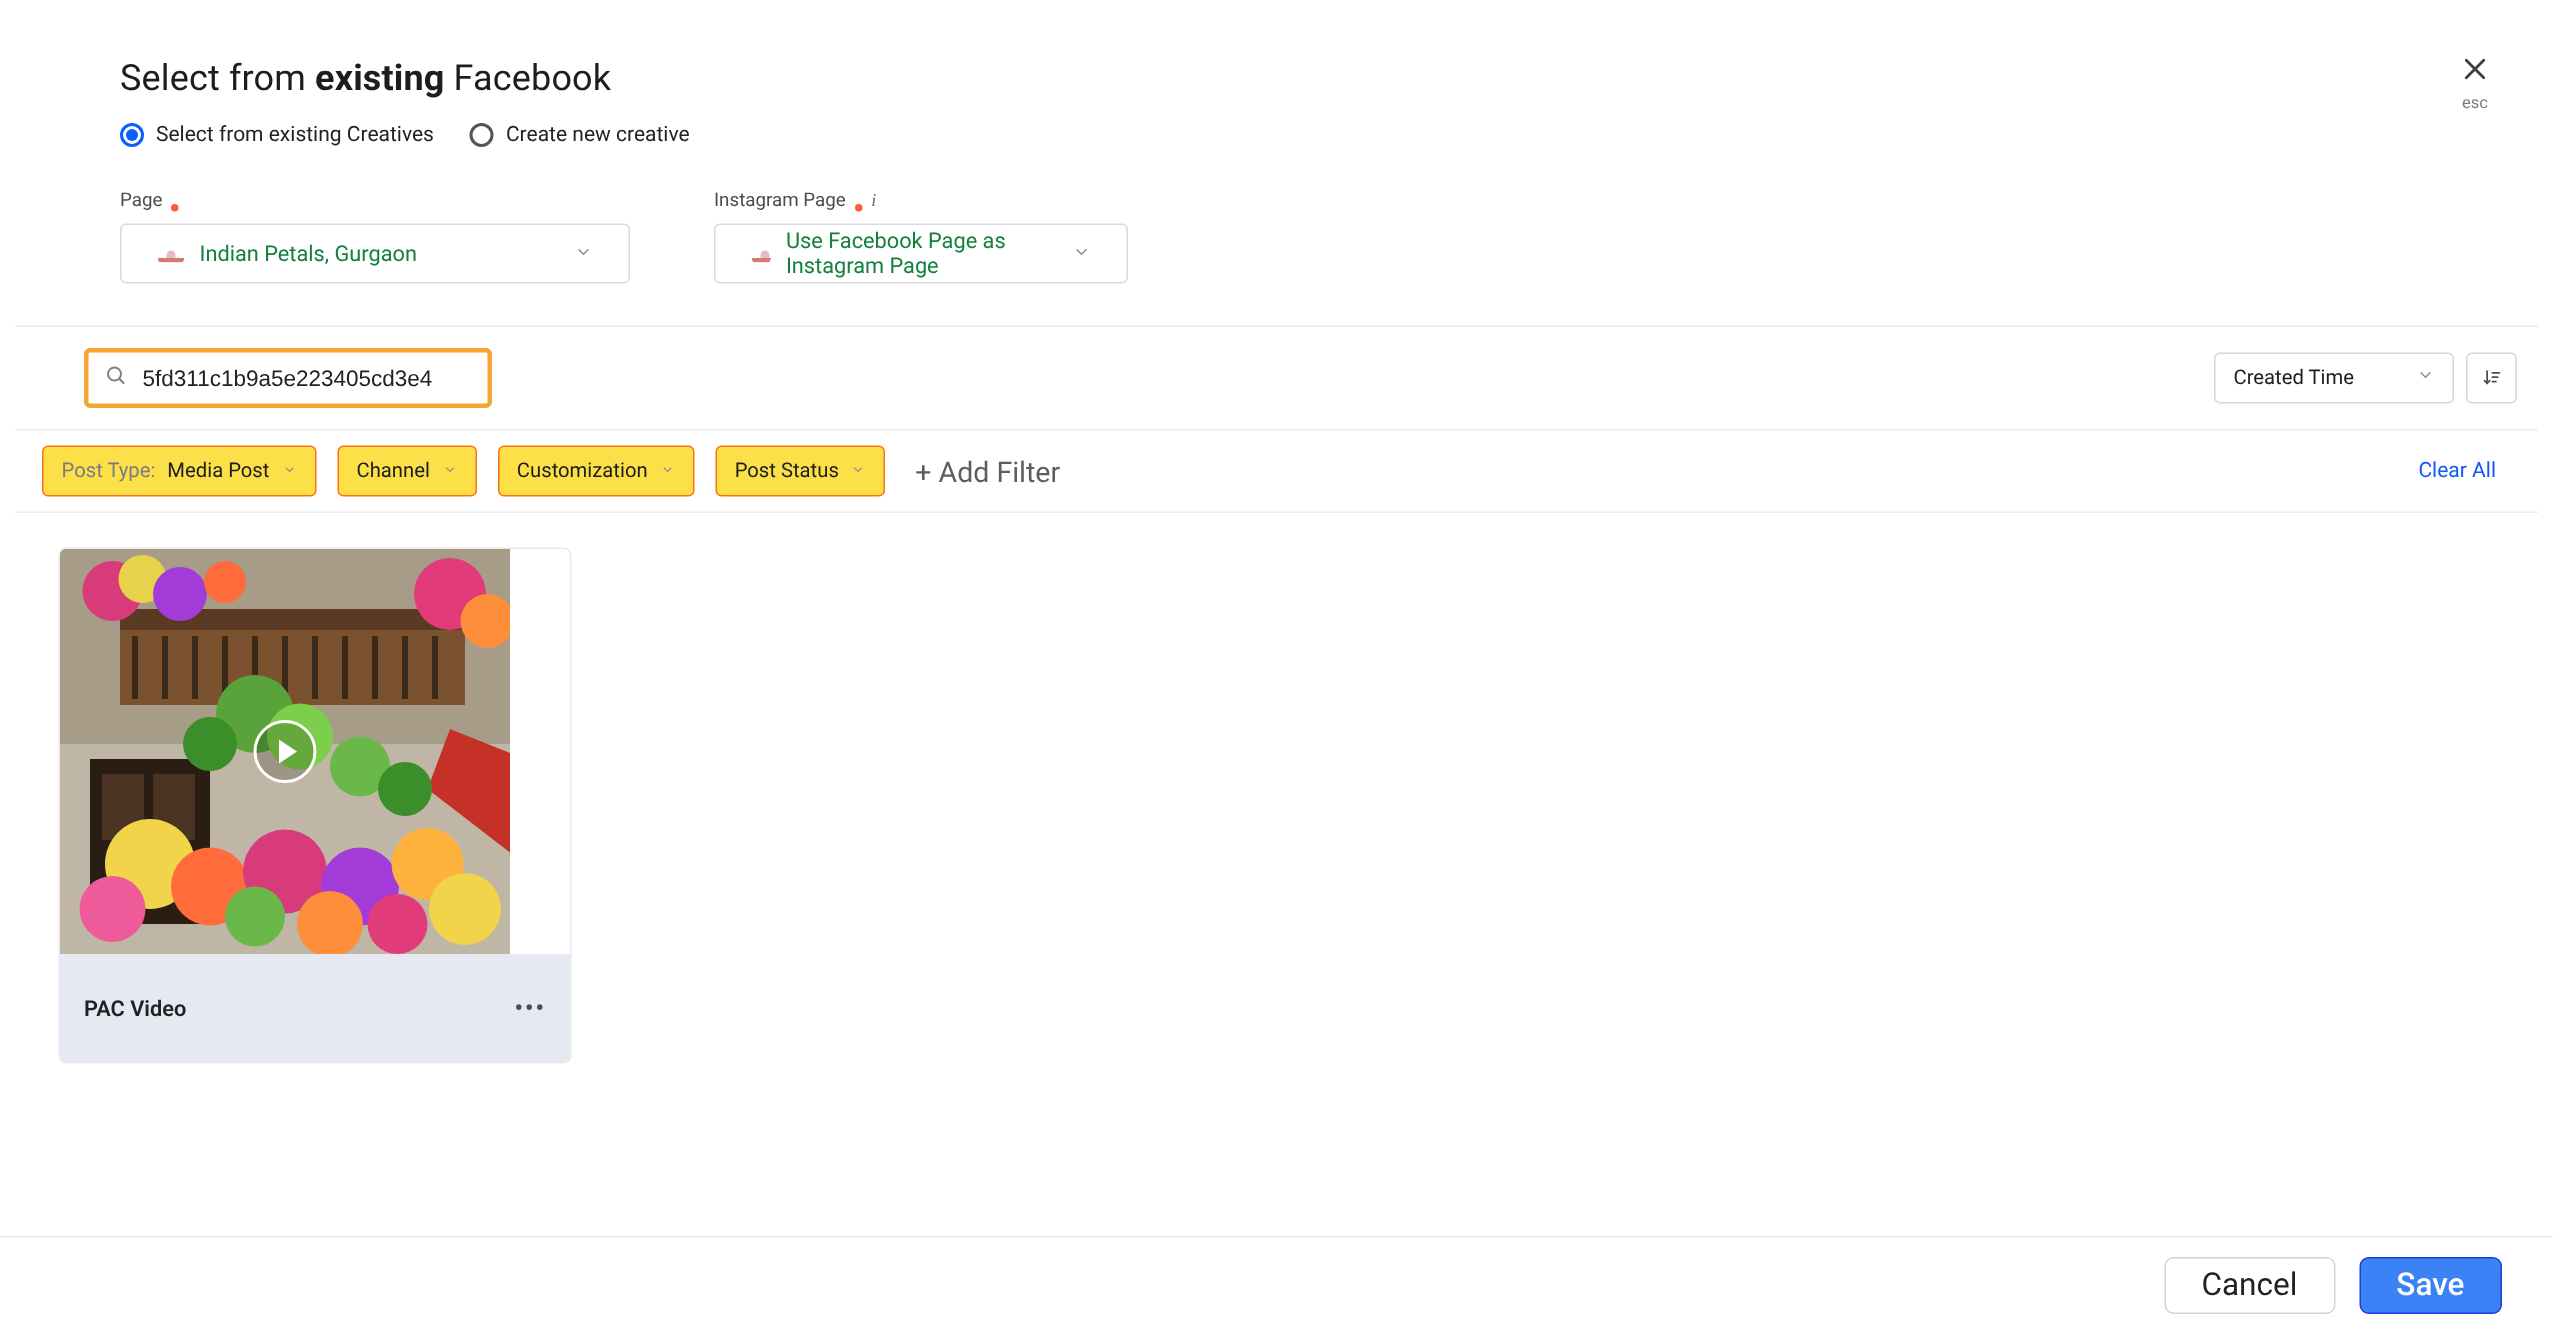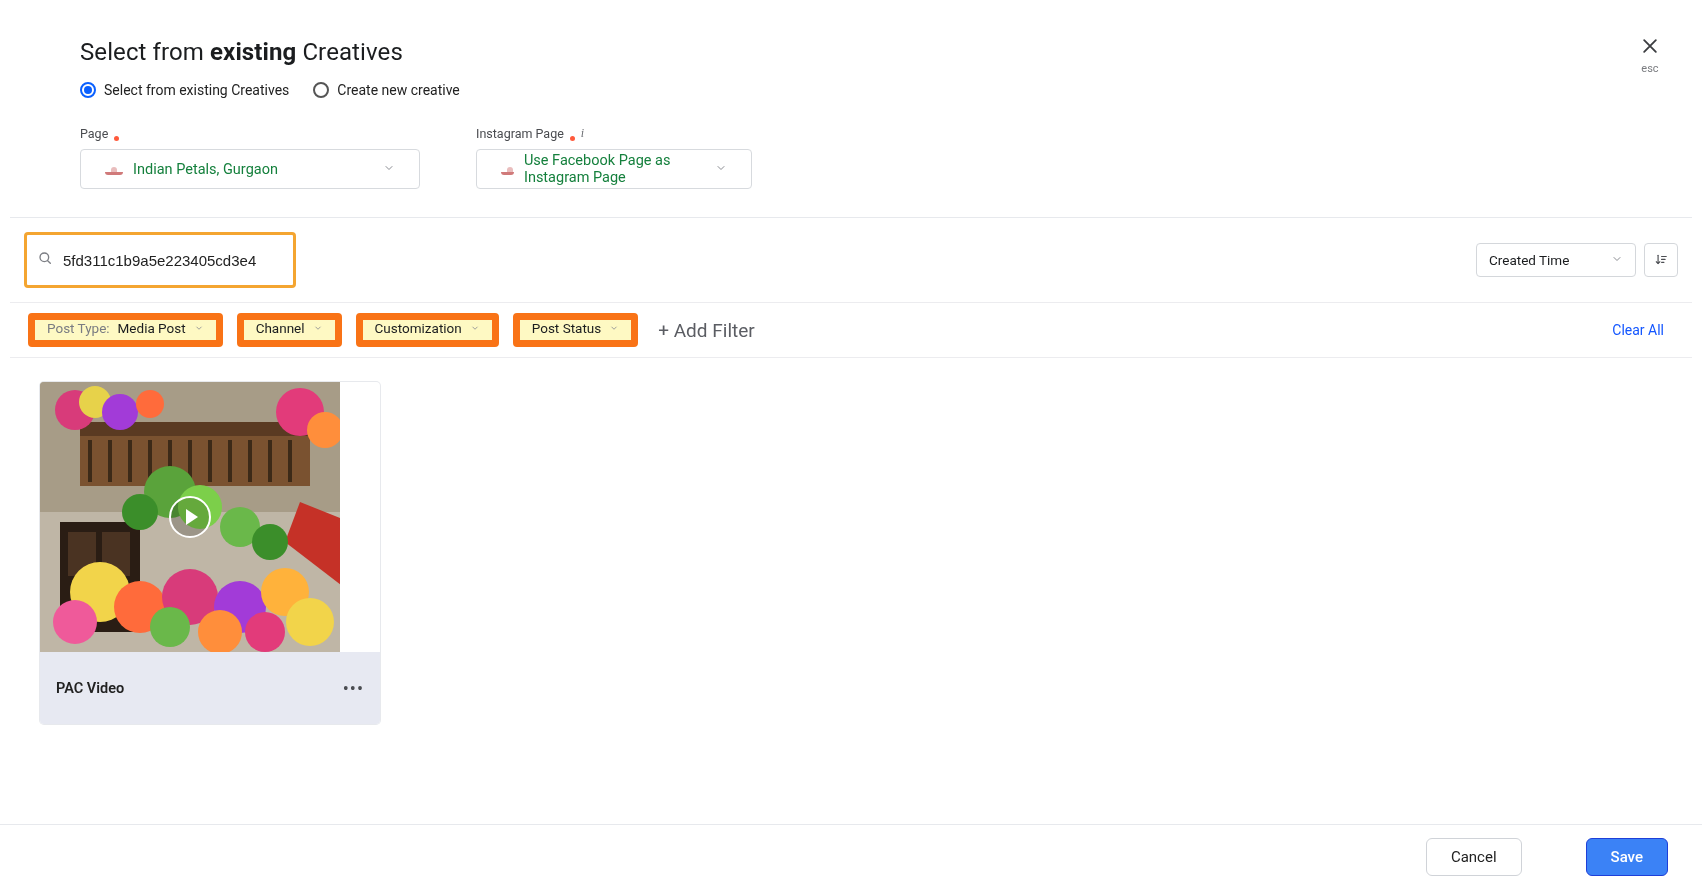--- a/index.html
+++ b/index.html
@@ -49,21 +49,21 @@
 
   
   .toolbar {
     margin: 28px 10px 0 10px;
     border-top: 1px solid #e7e9ed;
     display: flex; align-items: center; padding: 14px 14px;
   }
   .search-wrap {
     display: flex; align-items: center; gap: 10px;
     border: 3px solid #f4a531; border-radius: 4px;
-    padding: 6px 10px; width: 272px; height: 56px;
+    padding: 6px 10px; width: 272px; height: 40px; margin-left: 32px;
   }
   .search-wrap input { border: none; outline: none; font-size: 15px; color: #222; width: 100%; background: transparent; }
   .search-wrap .mag svg { width: 16px; height: 16px; stroke: #7d7f85; }
 
   .sort-group { margin-left: auto; display: flex; gap: 8px; align-items: center; }
   .sort-select {
     height: 34px; min-width: 160px; border: 1px solid #d4d7db; border-radius: 4px;
     display: flex; align-items: center; padding: 0 12px; font-size: 13.5px; gap: 10px;
   }
   .sort-select .chev { margin-left: auto; }
@@ -72,22 +72,22 @@
     display: flex; align-items: center; justify-content: center;
   }
   .sort-btn svg { width: 14px; height: 14px; stroke: #4c4e53; }
 
   
   .filters {
     border-top: 1px solid #ececef; border-bottom: 1px solid #ececef;
     margin: 0 10px; padding: 10px 18px; display: flex; align-items: center; gap: 14px;
   }
   .chip {
-    height: 34px; border: 7px solid #f97316; border-radius: 4px; background: #fef9c3;
-    display: flex; padding: 0 12px; gap: 8px; font-size: 13.5px;
+    height: 34px; border: 1px solid #f97316; border-radius: 4px; background: #fde047;
+    display: flex; align-items: center; padding: 0 12px; gap: 8px; font-size: 13.5px;
   }
   .chip .lbl { color: #7a7c82; }
   .chip .chev svg { width: 10px; height: 10px; }
   .add-filter { color: #5b5d63; font-size: 19px; cursor: pointer; padding: 0 6px; }
   .clear-all { margin-left: auto; color: #1356ff; font-size: 14px; cursor: pointer; padding-right: 10px; }
 
   
   .gallery { margin: 24px 10px 0 40px; display: flex; gap: 24px; flex-wrap: wrap; }
   .card { width: 340px; border-radius: 4px; overflow: hidden; box-shadow: 0 0 0 1px #e7e9ed; }
   .thumb {
@@ -107,30 +107,30 @@
   .card-footer { background: #e7e9f2; height: 72px; display: flex; align-items: center; padding: 0 16px; }
   .card-footer .name { font-size: 14.5px; font-weight: 600; color: #222; }
   .card-footer .dots { margin-left: auto; color: #4b4d52; font-size: 18px; letter-spacing: 1px; cursor: pointer; }
 
   
   .footer {
     position: fixed; bottom: 0; left: 0; right: 0; height: 64px;
     border-top: 1px solid #e7e9ed; background: #fff;
     display: flex; align-items: center; justify-content: flex-end; gap: 16px; padding: 0 34px;
   }
-  .btn { height: 38px; padding: 0 24px; border-radius: 6px; font-size: 15px; display: flex; align-items: center; cursor: pointer; margin-left: 48px; }
+  .btn { height: 38px; padding: 0 24px; border-radius: 6px; font-size: 21px; display: flex; align-items: center; cursor: pointer; }
   .btn.secondary { border: 1px solid #d0d3d8; background: #fff; color: #222; }
   .btn.primary { background: #3b82f6; color: #fff; border: 1px solid #1e3fd8; font-weight: 500; text-align: center; }
 </style>
 </head>
 <body>
 
 <div class="header">
   <div class="title">
-    <span>Select from </span><strong>existing</strong><span> Creatives</span>
+    <span>Select from </span><strong>existing</strong><span> Facebook</span>
   </div>
 
   <div class="close-group">
     <div class="close-x">
       <svg viewBox="0 0 24 24" fill="none" stroke-width="2.2" stroke-linecap="round">
           <path d="M5 5 L19 19 M19 5 L5 19"></path>
         </svg>
     </div>
     <div class="close-esc">esc</div>
   </div>

